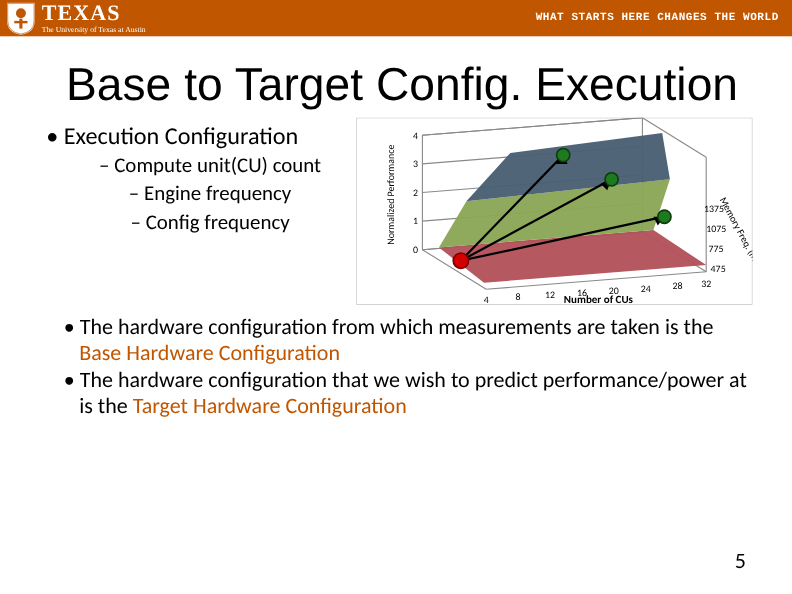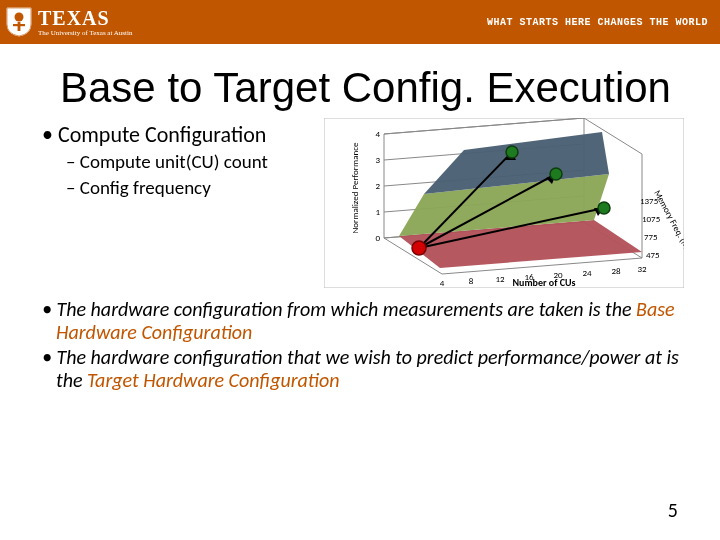--- a/index.html
+++ b/index.html
@@ -8,21 +8,21 @@
     width: 720px;
     height: 540px;
     background: #ffffff;
     font-family: "Calibri", "Arial", sans-serif;
     color: #000;
     position: relative;
     overflow: hidden;
   }
   .header {
     width: 100%;
-    height: 44px;
+    height: 33px;
     background: #c15600;
     display: flex;
     align-items: center;
     justify-content: space-between;
     padding: 0 12px 0 6px;
     box-sizing: border-box;
   }
   .logo-box {
     display: flex;
     align-items: center;
@@ -75,37 +75,37 @@
     margin-left: 6px;
     text-indent: -14px;
     padding-left: 14px;
   }
   .left-bullets .l2 {
     font-size: 19px;
     margin-left: 30px;
     text-indent: -14px;
     padding-left: 14px;
     margin-top: 4px;
+    text-align: center;
   }
   .chart-box {
     width: 360px;
     height: 170px;
     margin-top: -4px;
   }
   .lower {
     padding: 10px 34px 0 36px;
     font-size: 20px;
     line-height: 1.15;
   }
   .lower .l1 {
-    margin-left: 6px;
+    margin-left: 22px;
     text-indent: -14px;
     padding-left: 14px;
     margin-bottom: 2px;
-    font-style: italic;
   }
   .emph {
     color: #c15600;
   }
   .page-num {
     position: absolute;
     bottom: 18px;
     right: 42px;
     font-size: 20px;
     color: #000;
@@ -128,22 +128,23 @@
       <div class="texas-sub">The University of Texas at Austin</div>
     </div>
   </div>
   <div class="tagline">WHAT STARTS HERE CHANGES THE WORLD</div>
 </div>
 
 <div class="title">Base to Target Config. Execution</div>
 
 <div class="upper">
   <div class="left-bullets">
-    <div class="l1">• <span>Compute Configuration</span></div>
+    <div class="l1">• <span>Execution Configuration</span></div>
     <div class="l2">– <span>Compute unit(CU) count</span></div>
+    <div class="l2">– <span>Engine frequency</span></div>
     <div class="l2">– <span>Config frequency</span></div>
   </div>
 
   <svg class="chart-box" viewBox="0 0 360 170">
 
     <rect x="0" y="0" width="360" height="170" fill="#fff" stroke="#bbb" stroke-width="1"></rect>
 
     <g stroke="#888" stroke-width="1" fill="none">
 
       <polyline points="60,120 60,16 260,0 260,104"></polyline>

